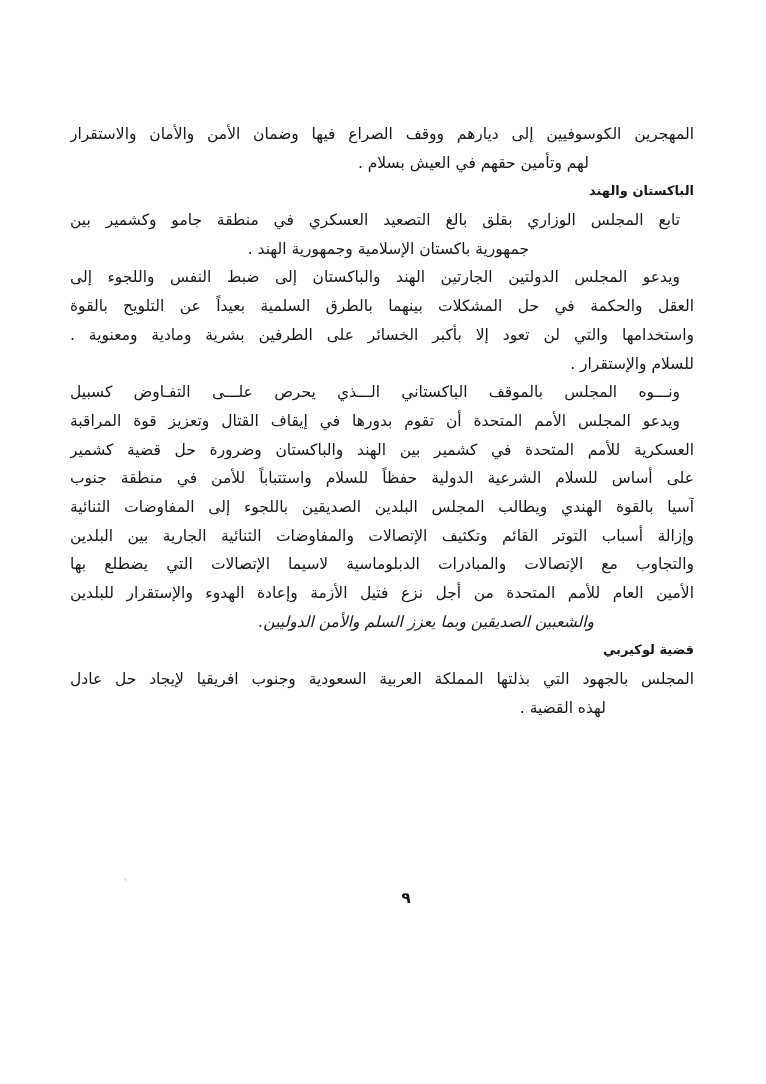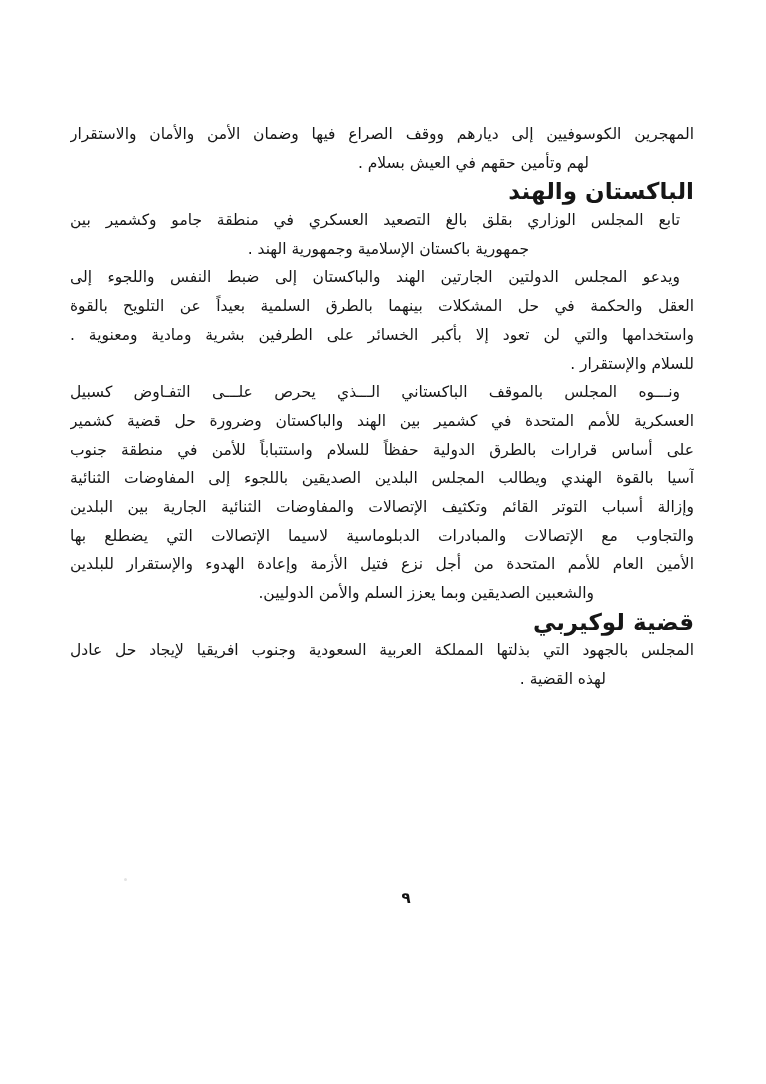--- a/index.html
+++ b/index.html
@@ -28,27 +28,27 @@
     overflow: hidden;
   }
   
   .just { text-align: justify; text-align-last: justify; }
   
   .ind  { padding-right: 14px; }
   
   .endline { text-align: right; }
   .off105 { padding-right: 105px; }
   .off165 { padding-right: 165px; text-align: right; }
-  .off100 { padding-right: 100px; }
+  .off100 { padding-right: 100px; font-style: italic; }
   .off88  { padding-right: 88px; }
   .hd {
     margin: 0;
     height: 28.7px;
     line-height: 28.7px;
-    font-size: 23px;
+    font-size: 13px;
     font-weight: 700;
     text-align: right;
     overflow: hidden;
   }
   .page-number {
     position: absolute;
     top: 889px;
     left: 374px;
     width: 64px;
     text-align: center;
@@ -87,22 +87,23 @@
       <div>
         <p class="ln just ind">ويدعو المجلس الدولتين الجارتين الهند والباكستان إلى ضبط النفس واللجوء إلى</p>
         <p class="ln just">العقل والحكمة في حل المشكلات بينهما بالطرق السلمية بعيداً عن التلويح بالقوة</p>
         <p class="ln just">واستخدامها والتي لن تعود إلا بأكبر الخسائر على الطرفين بشرية ومادية ومعنوية .</p>
       </div>
       <div>
         <p class="ln endline">للسلام والإستقرار .</p>
         <p class="ln just ind">ونـــوه المجلس بالموقف الباكستاني الـــذي يحرص علـــى التفـاوض كسبيل</p>
       </div>
       <div>
+        <p class="ln just ind">ويدعو المجلس الأمم المتحدة أن تقوم بدورها في إيقاف القتال وتعزيز قوة المراقبة</p>
         <p class="ln just">العسكرية للأمم المتحدة في كشمير بين الهند والباكستان وضرورة حل قضية كشمير</p>
-        <p class="ln just">على أساس قرارات بالطرق الدولية حفظاً للسلام واستتباباً للأمن في منطقة جنوب</p>
+        <p class="ln just">على أساس للسلام الشرعية الدولية حفظاً للسلام واستتباباً للأمن في منطقة جنوب</p>
         <p class="ln just">آسيا بالقوة الهندي ويطالب المجلس البلدين الصديقين باللجوء إلى المفاوضات الثنائية</p>
         <p class="ln just">وإزالة أسباب التوتر القائم وتكثيف الإتصالات والمفاوضات الثنائية الجارية بين البلدين</p>
         <p class="ln just">والتجاوب مع الإتصالات والمبادرات الدبلوماسية لاسيما الإتصالات التي يضطلع بها</p>
         <p class="ln just">الأمين العام للأمم المتحدة من أجل نزع فتيل الأزمة وإعادة الهدوء والإستقرار للبلدين</p>
         <p class="ln endline off100">والشعبين الصديقين وبما يعزز السلم والأمن الدوليين.</p>
       </div>
     </section>
 
     <section>
       <h2 class="hd">قضية لوكيربي</h2>

